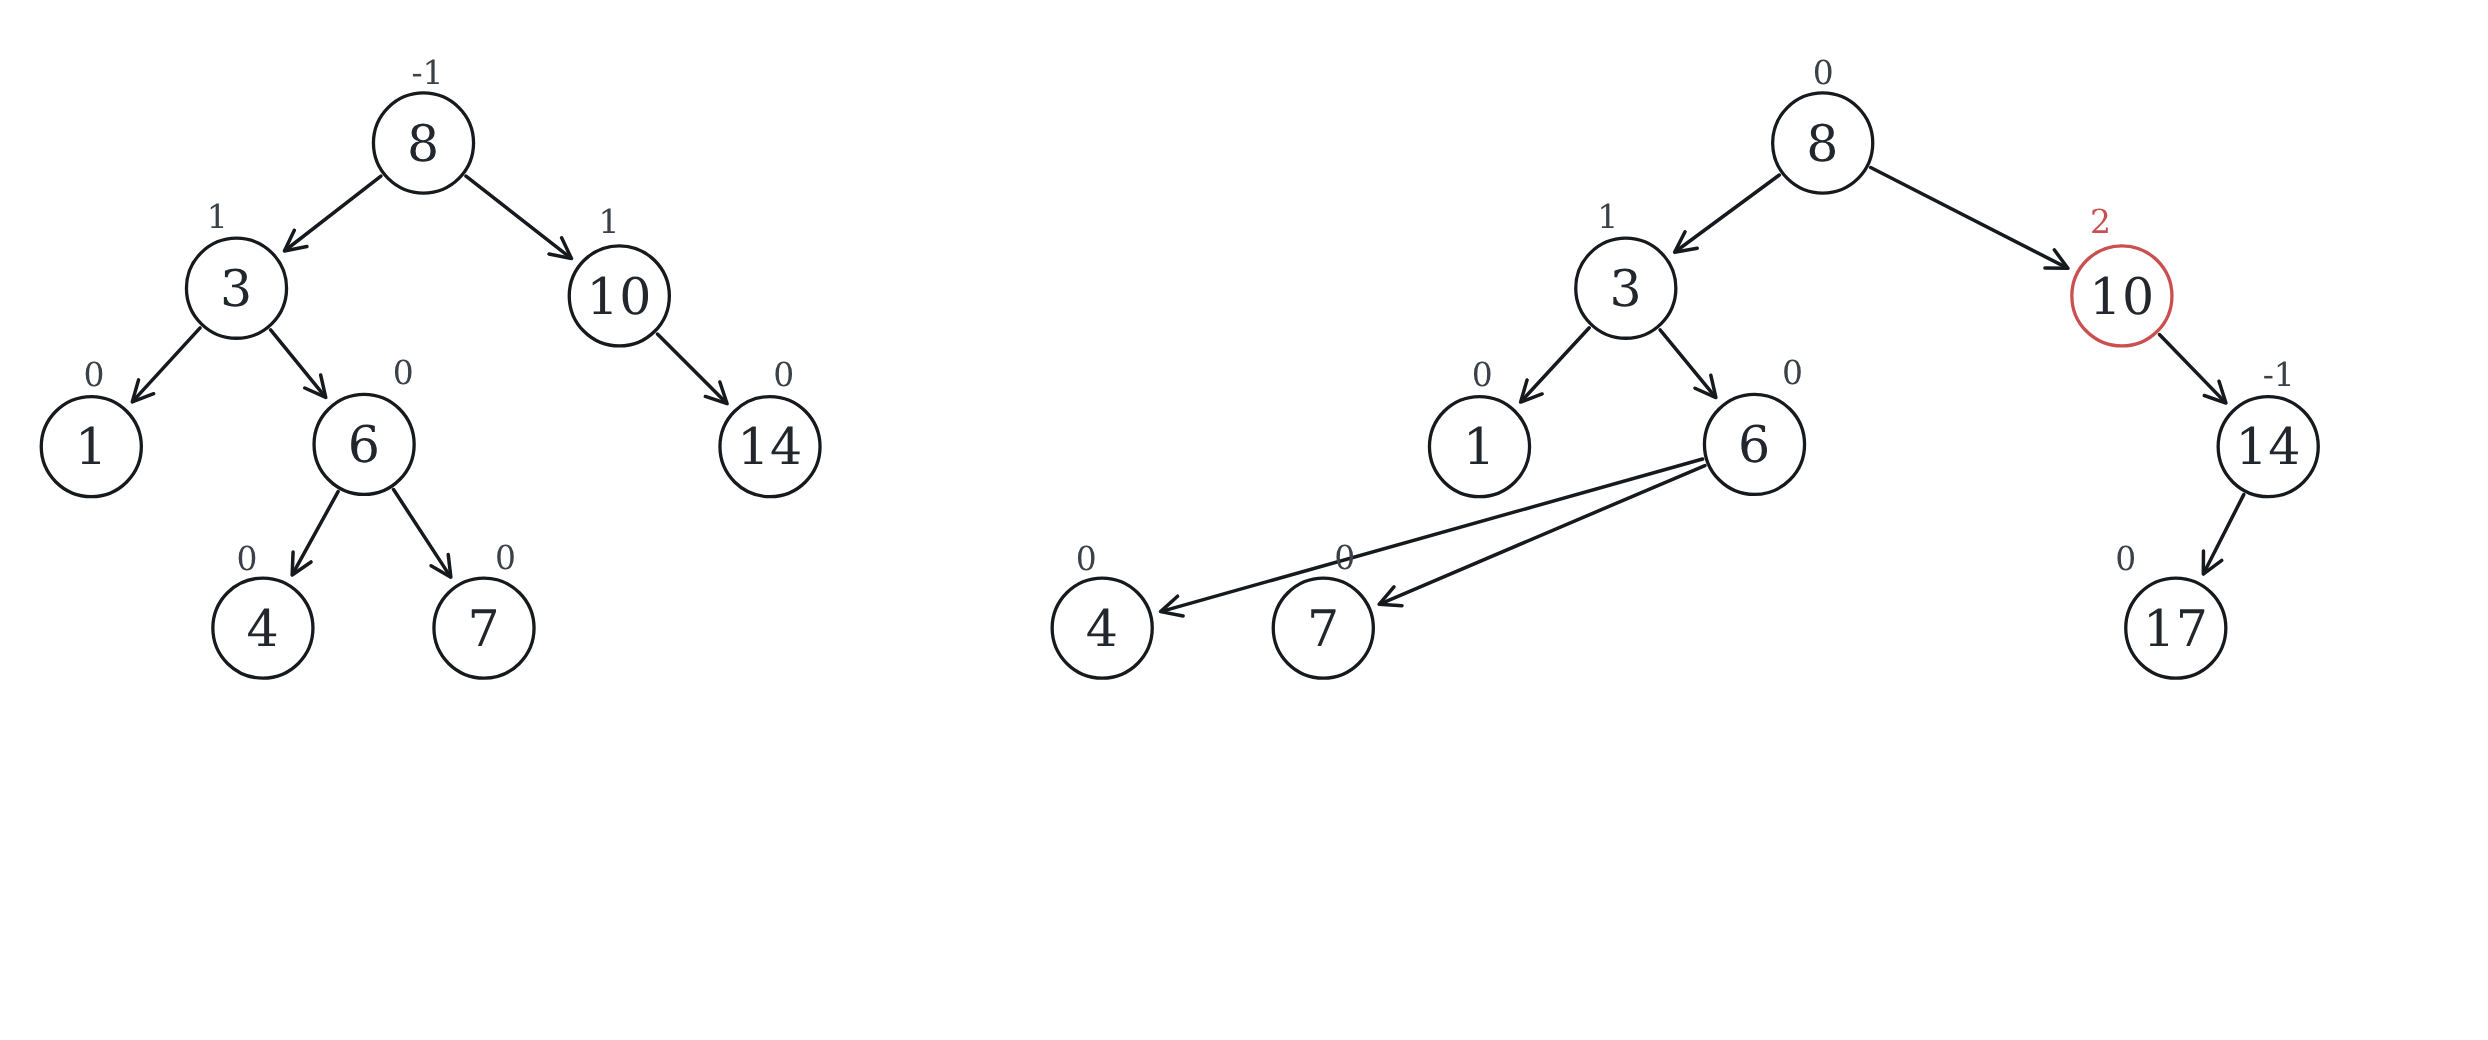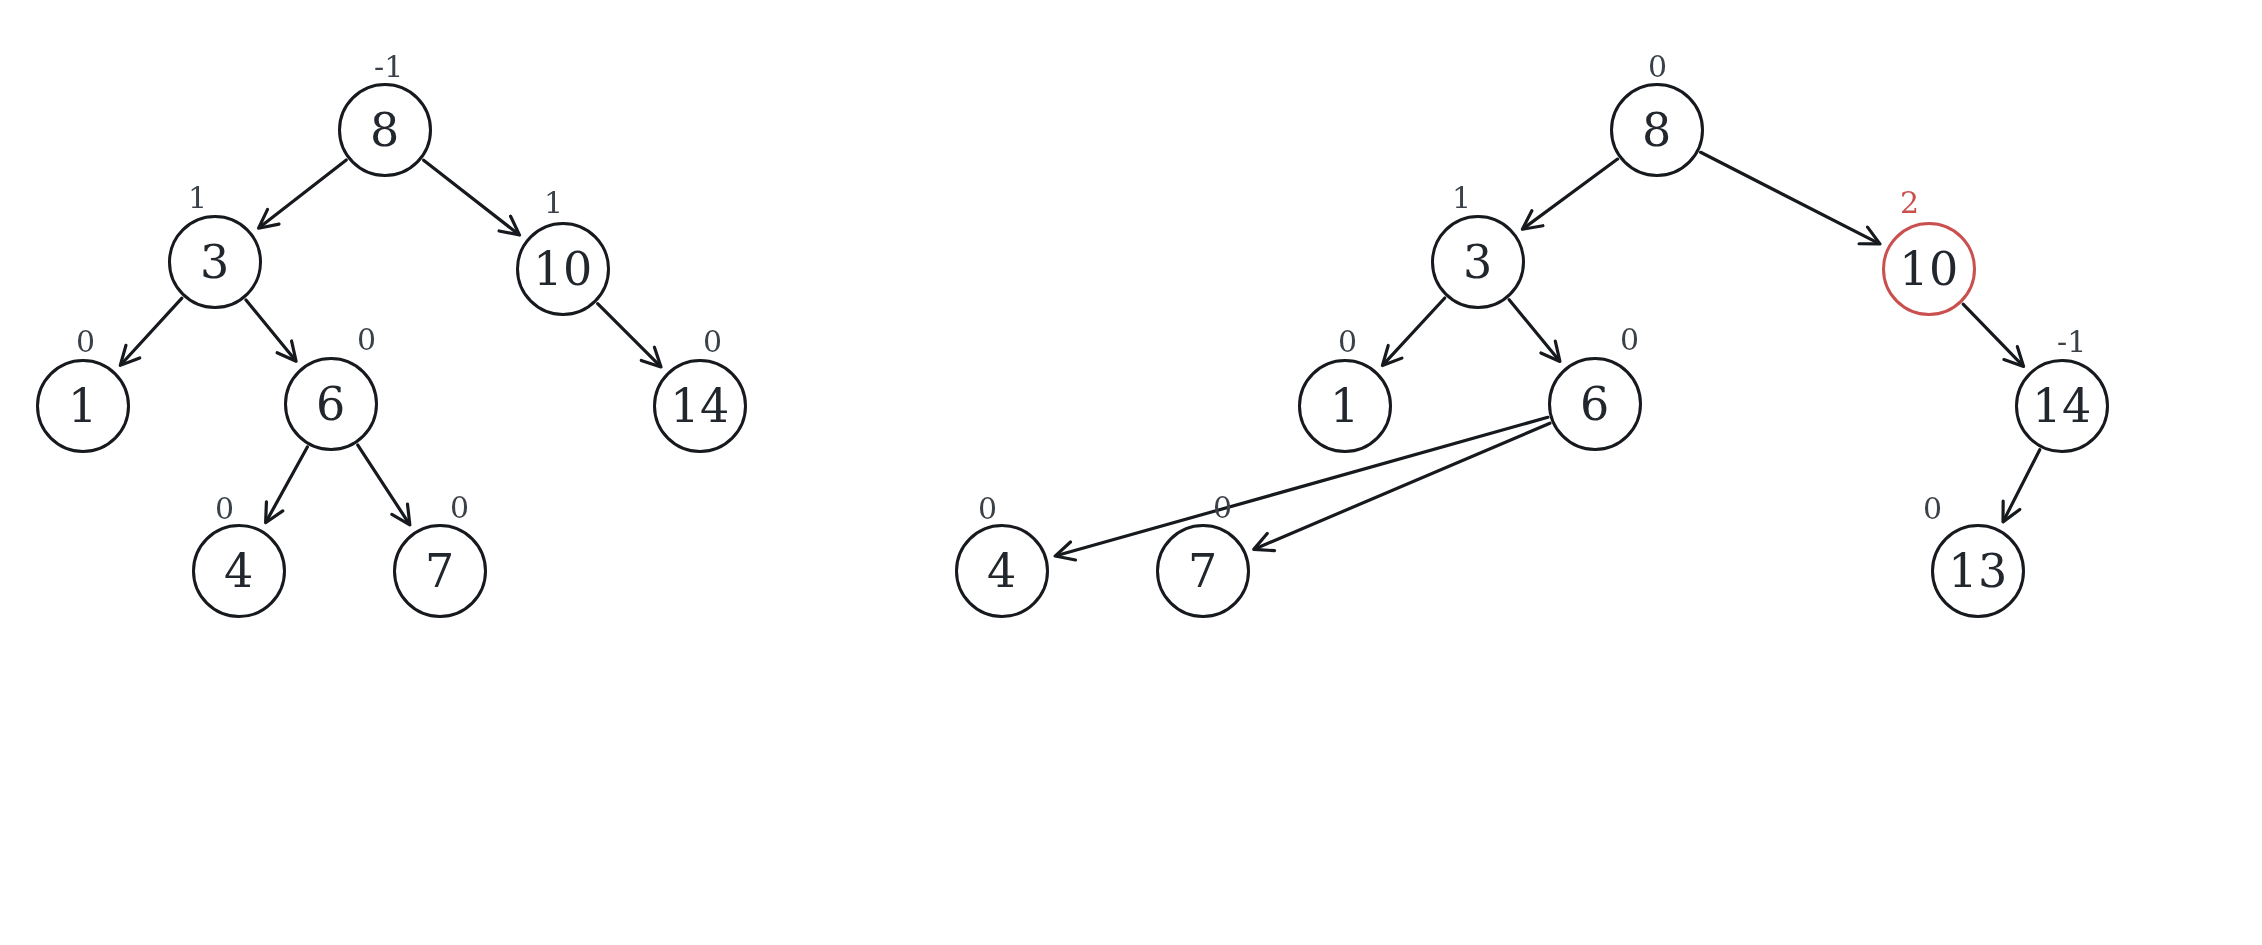--- a/index.html
+++ b/index.html
@@ -145,17 +145,17 @@
       <span class="bf" style="left: 2057px; top: 327px;">-1</span>
       <div class="node" style="left: 955px; top: 524px; width: 94px; height: 94px; border: 3.2px solid rgb(22, 25, 29);">
         <span class="node-label">4</span>
       </div>
       <span class="bf" style="left: 978px; top: 494px;">0</span>
       <div class="node" style="left: 1156px; top: 524px; width: 94px; height: 94px; border: 3.2px solid rgb(22, 25, 29);">
         <span class="node-label">7</span>
       </div>
       <span class="bf" style="left: 1213px; top: 493px;">0</span>
       <div class="node" style="left: 1931px; top: 524px; width: 94px; height: 94px; border: 3.2px solid rgb(22, 25, 29);">
-        <span class="node-label">13</span>
+        <span class="node-label">17</span>
       </div>
       <span class="bf" style="left: 1923px; top: 494px;">0</span>
     </div>
 </div>
 
 </body></html>

